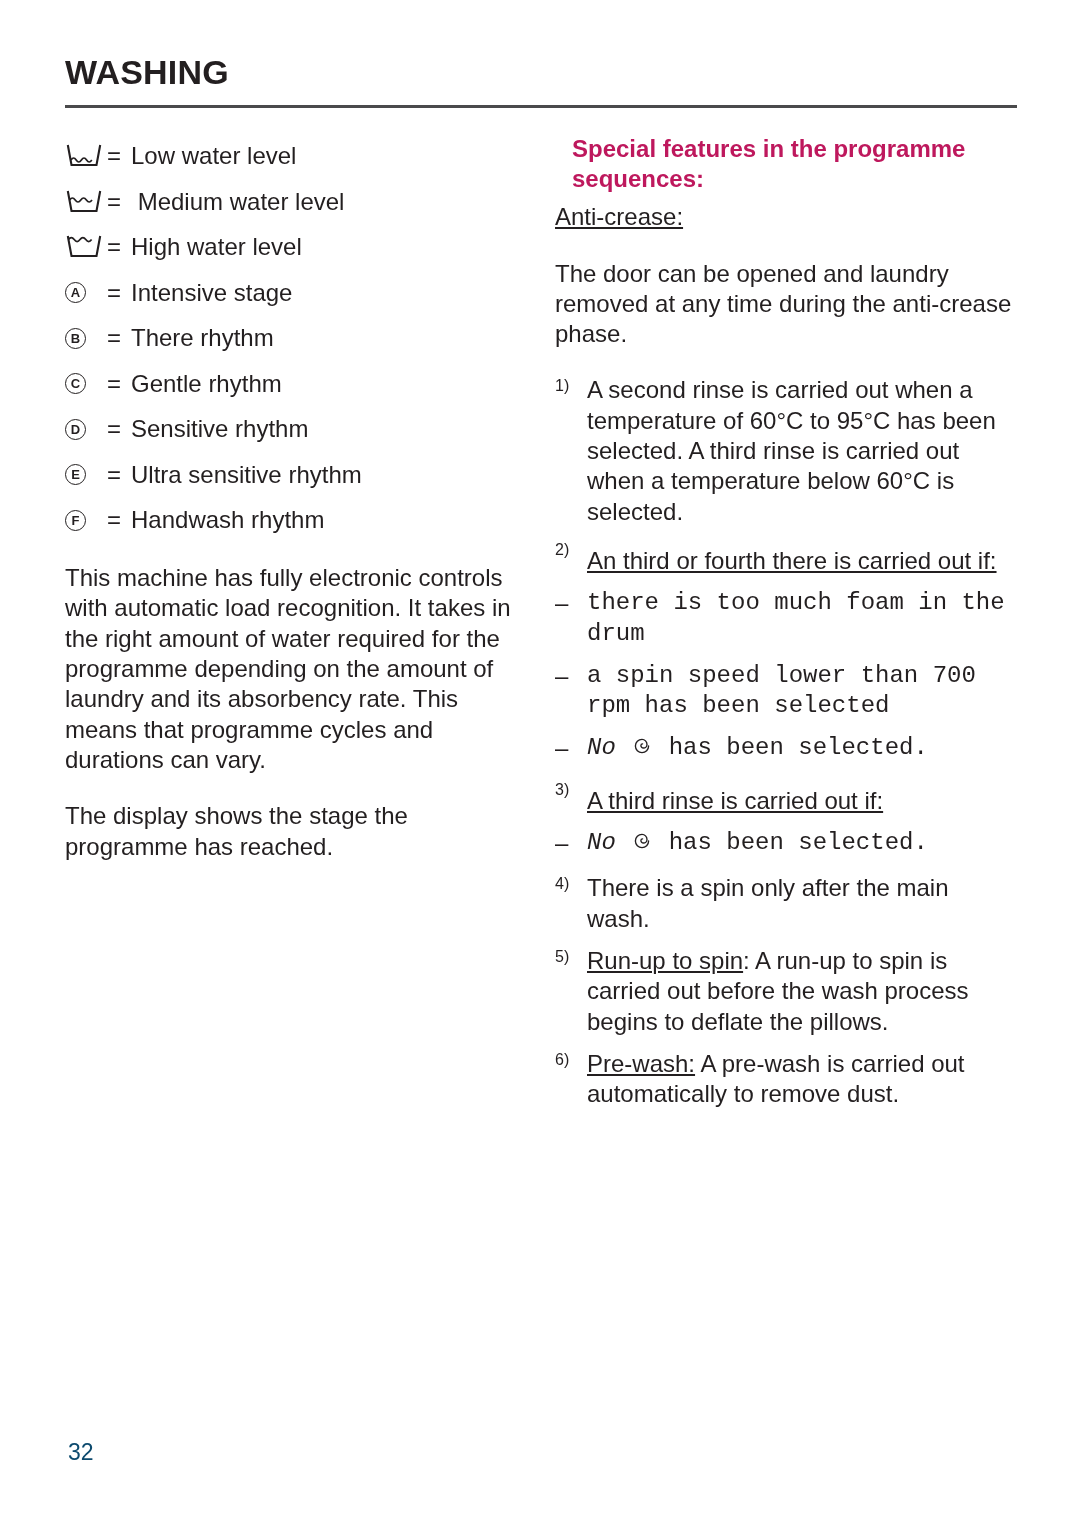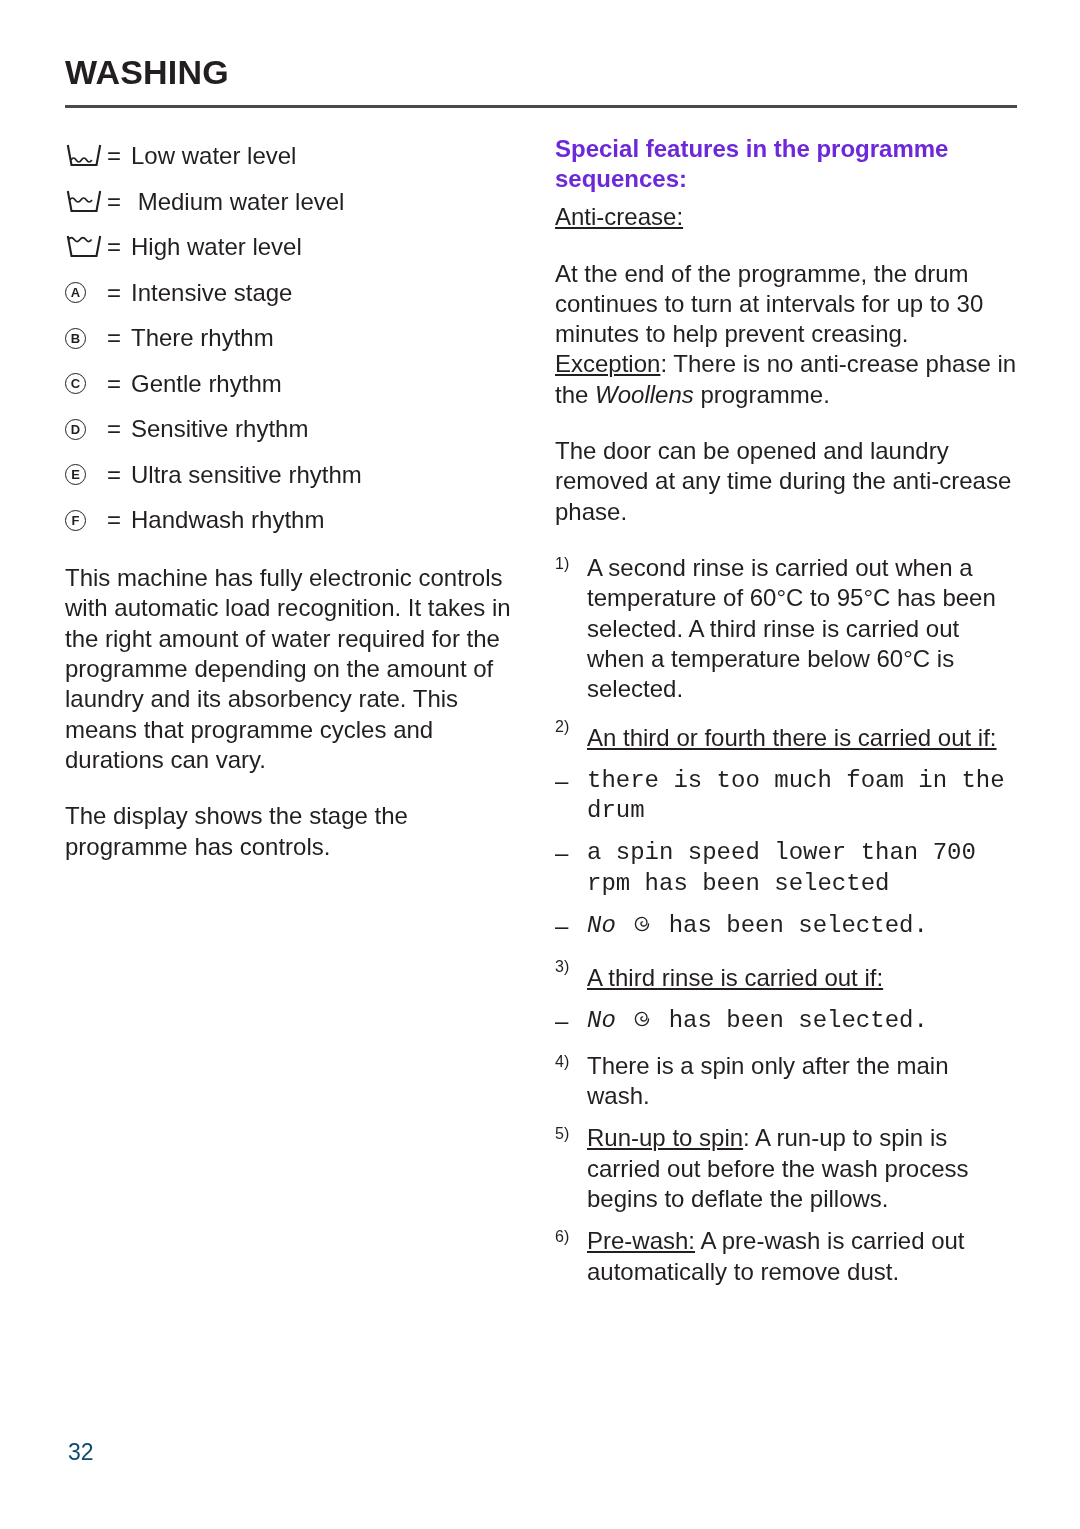--- a/index.html
+++ b/index.html
@@ -102,22 +102,22 @@
     font-size: 24px;
     line-height: 30.3px;
     margin: 0 0 26px 0;
     color: #231f20;
   }
   .para-gap-1 { height: 20px; }
   .heading-bold {
     font-size: 24px;
     font-weight: bold;
     line-height: 30.3px;
-    margin: 0 0 8px 0;
-    color: #6d28d9;
+    margin: 0 0 8px 17px;
+    color: #be185d;
   }
   .u { text-decoration: underline; text-underline-offset: 2px; margin-top: 7px; }
   .it { font-style: italic; }
   
   .fn {
     display: flex;
     font-size: 24px;
     line-height: 30.3px;
     margin: 0 0 12px 0;
     color: #231f20;
@@ -249,33 +249,32 @@
           <span class="legend-sym">
             <span class="circ">F</span>
           </span>
           <span class="legend-eq">=</span>
           <span class="legend-label">Handwash rhythm</span>
         </div>
 
         <div class="para-gap-1"></div>
 
         <p class="body">This machine has fully electronic controls with automatic load recognition. It takes in the right amount of water required for the programme depending on the amount of laundry and its absorbency rate. This means that programme cycles and durations can vary.</p>
-        <p class="body">The display shows the stage the programme has controls.</p>
+        <p class="body">The display shows the stage the programme has reached.</p>
 
       </div>
 
       <div class="col-gap"></div>
 
       <div class="col-right">
 
         <p class="heading-bold">Special features in the programme sequences:</p>
 
         <p class="body"><span class="u">Anti-crease:</span></p>
 
-        <p class="body"><span>At the end of the programme, the drum continues to turn at intervals for up to 30 minutes to help prevent creasing. </span><span class="u">Exception</span><span>: There is no anti-crease phase in the </span><span class="it">Woollens</span><span> programme.</span></p>
 
         <p class="body">The door can be opened and laundry removed at any time during the anti-crease phase.</p>
 
         <div class="fn">
           <span class="fn-marker">1)</span>
           <span class="fn-text">A second rinse is carried out when a temperature of 60°C to 95°C has been selected. A third rinse is carried out when a temperature below 60°C is selected.</span>
         </div>
 
         <div class="fn">
           <span class="fn-marker">2)</span>

